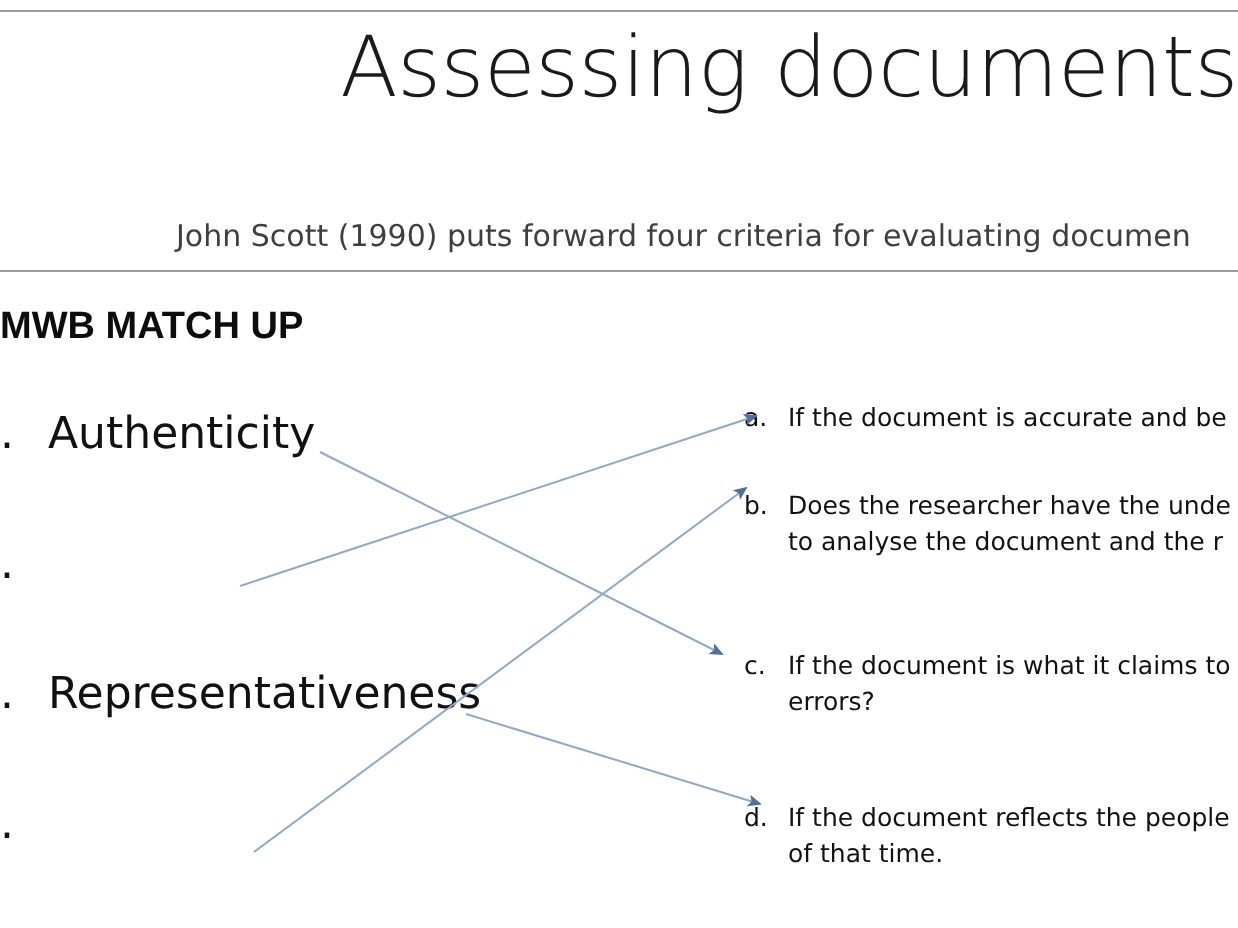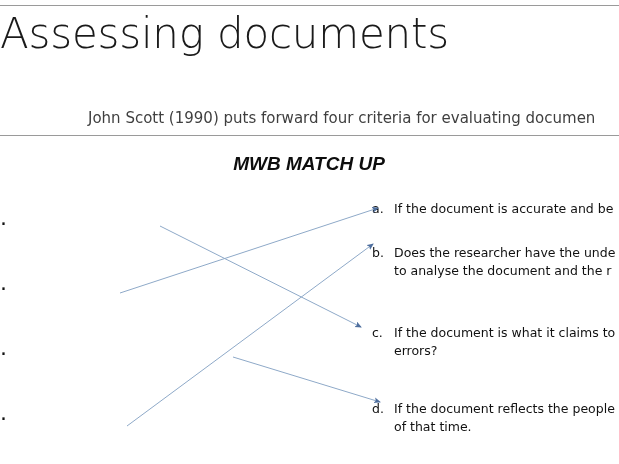--- a/index.html
+++ b/index.html
@@ -30,21 +30,21 @@
     background: #9a9a9a;
   }
   .rule.top    { top: 5px; }
   .rule.bottom { top: 135px; }
 
   .slide-title {
     position: absolute;
     left: 0;
     top: 8px;
     width: 619px;
-    text-align: left;
+    text-align: right;
     font-family: "DejaVu Sans", sans-serif;
     font-weight: 300;
     font-size: 42px;
     line-height: 52px;
     color: #1a1a1a;
     letter-spacing: -0.2px;
     white-space: nowrap;
   }
 
   .subtitle {
@@ -58,28 +58,26 @@
     color: #3f3f3f;
     white-space: nowrap;
   }
 
   
   .section-heading {
     position: absolute;
     left: 0;
     top: 152px;
     width: 618px;
-    text-align: center;
     font-family: "Liberation Sans", sans-serif;
     font-weight: bold;
     font-size: 19px;
     line-height: 24px;
     color: #0d0d0d;
     white-space: nowrap;
-    font-style: italic;
   }
 
   
   .left-list {
     position: absolute;
     left: -14px;
     top: 205px;
     width: 320px;
   }
   .left-item {
@@ -149,26 +147,28 @@
 
   <div class="subtitle">John Scott (1990) puts forward four criteria for evaluating documen</div>
 
   <div class="rule bottom"></div>
 
   <div class="section-heading">MWB MATCH UP</div>
 
   <div class="left-list">
     <div class="left-item">
       <span class="num">1.</span>
+      <span class="txt">Authenticity</span>
     </div>
     <div class="left-item">
       <span class="num">2.</span>
     </div>
     <div class="left-item">
       <span class="num">3.</span>
+      <span class="txt">Representativeness</span>
     </div>
     <div class="left-item">
       <span class="num">4.</span>
     </div>
   </div>
 
   <div class="right-list">
     <div class="right-item ri-a">
       <span class="let">a.</span>
       <span class="body">If the document is accurate and be</span>

